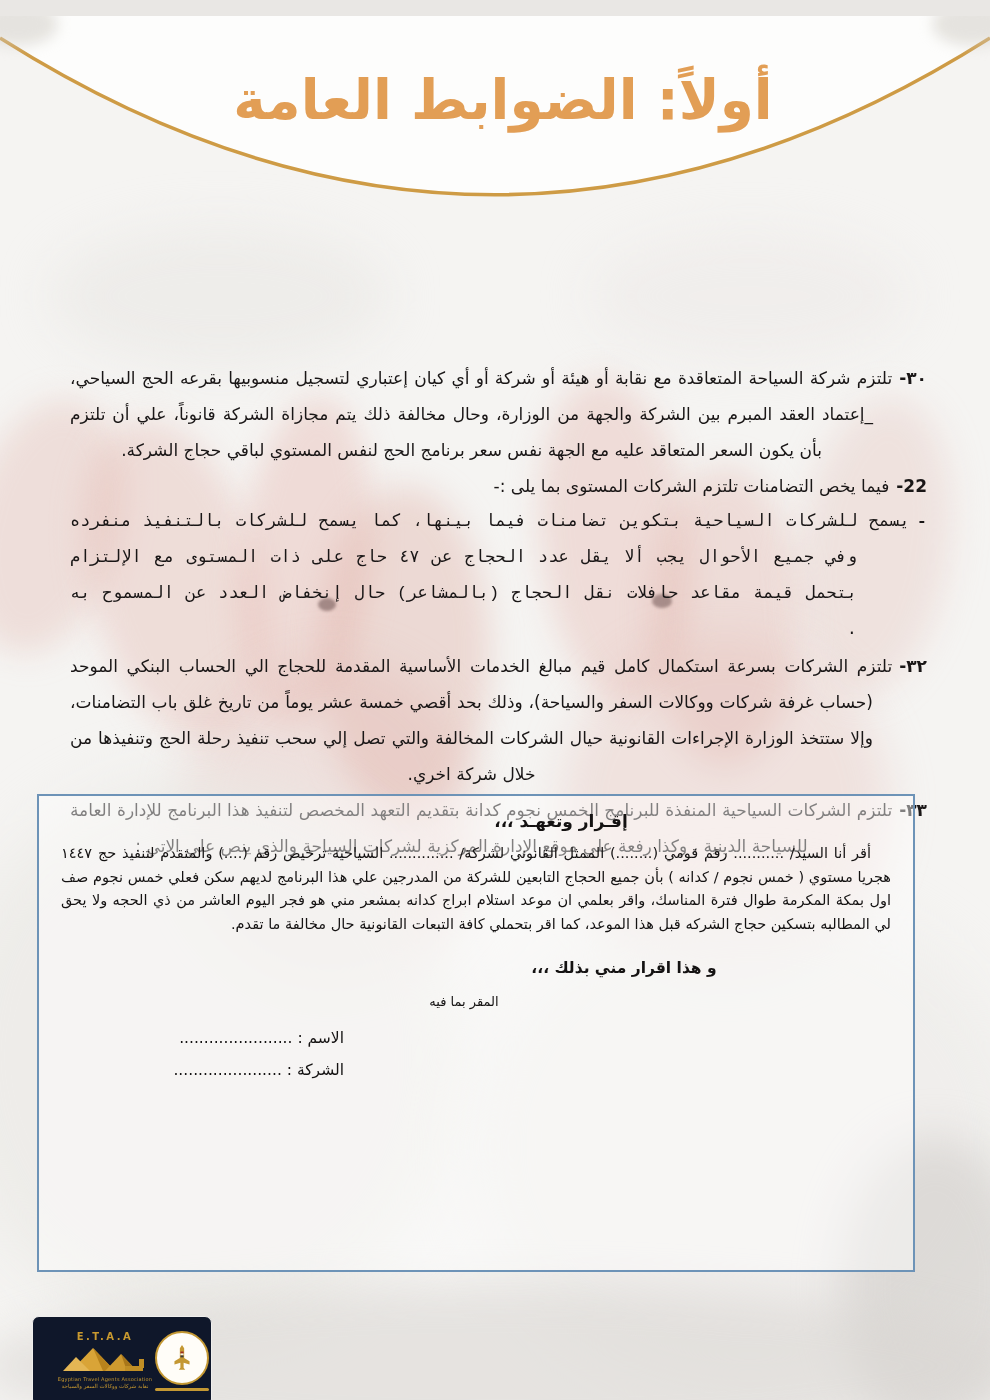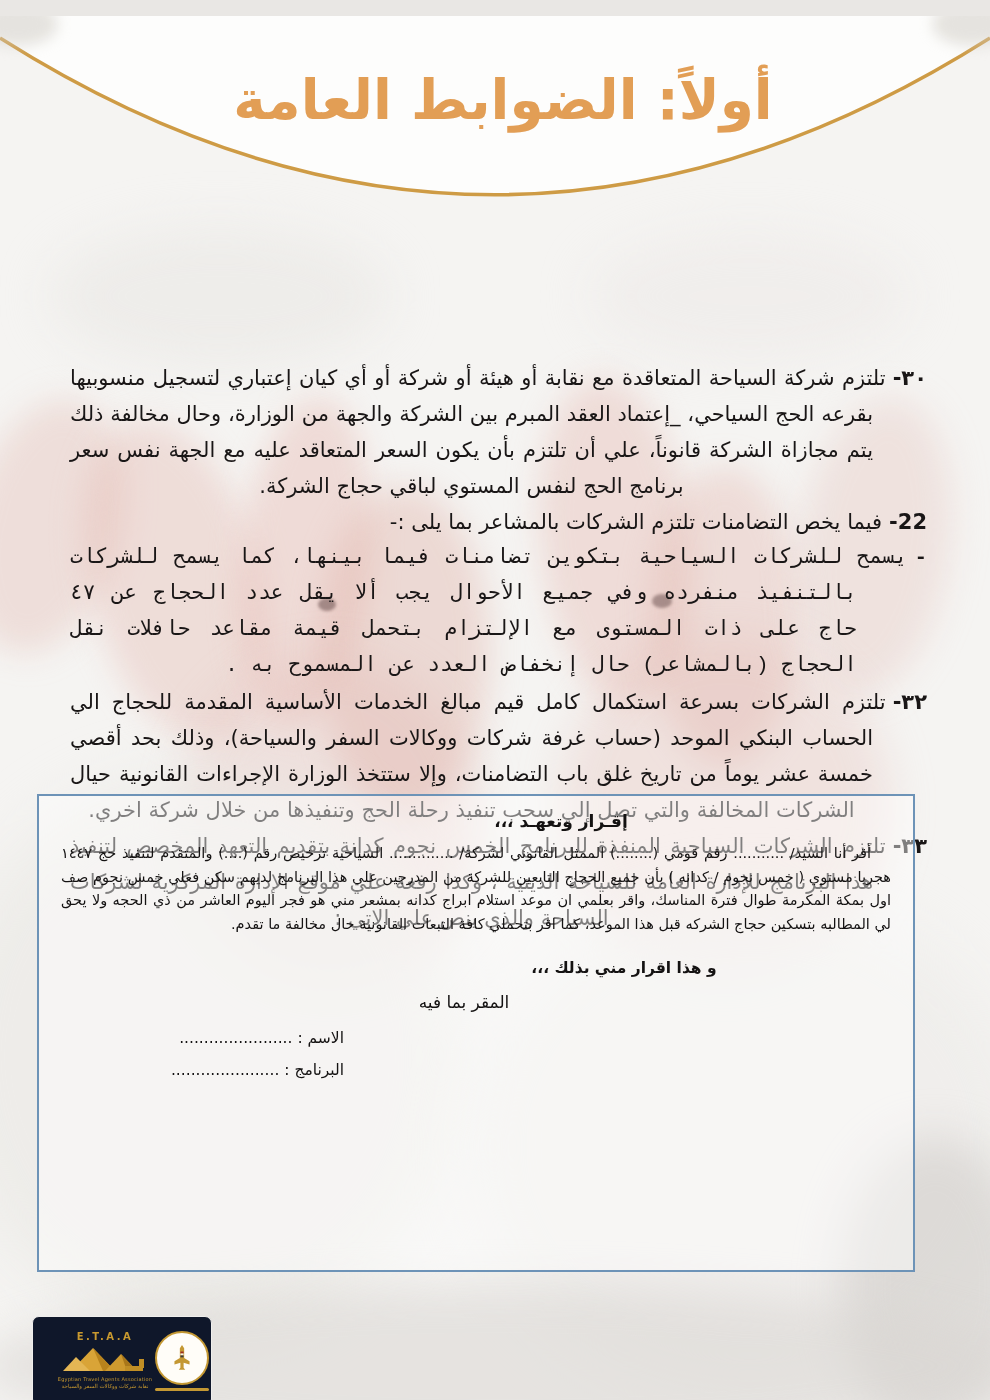--- a/index.html
+++ b/index.html
@@ -26,33 +26,33 @@
   .sky1{left:50px;top:210px;width:340px;height:140px;background:rgba(234,232,229,.6);filter:blur(24px);}
   .sky2{left:590px;top:215px;width:320px;height:130px;background:rgba(236,234,231,.55);filter:blur(24px);}
   .cornL{left:-22px;top:-14px;width:80px;height:44px;background:rgba(209,205,199,.55);filter:blur(7px);}
   .cornR{left:932px;top:-14px;width:80px;height:44px;background:rgba(209,205,199,.55);filter:blur(7px);}
   
   .arch{position:absolute;top:0;left:0;z-index:1;}
   .doc-title{position:absolute;top:42px;left:0;width:100%;z-index:3;margin:0;text-align:center;
     font-size:55px;font-weight:bold;color:#E29E55;line-height:84px;letter-spacing:-1px;transform:translateX(8px);}
   
   .content{position:absolute;top:344px;right:63px;left:70px;z-index:2;color:#191616;
-    font-size:21px;line-height:36px;text-align:justify;}
+    font-size:17px;line-height:36px;text-align:justify;}
   .reg{margin:0;padding-right:54px;text-indent:-54px;}
   .reg.bullet{padding-right:70px;text-indent:-70px;font-family:Liberation Mono, monospace;}
   .reg.lc{text-align-last:center;}
   .reg.lr{text-align-last:right;}
   .reg-num{font-weight:bold;margin-left:7px;}
   
   .decl{position:absolute;left:37px;top:778px;width:878px;height:478px;z-index:2;box-sizing:border-box;
     border:2px solid #6d93b7;background:rgba(255,255,255,.45);padding:10px 22px 0 22px;color:#141212;}
   .decl-title{text-align:center;font-weight:bold;font-size:17px;line-height:30px;transform:translateX(85px);margin:0 0 6px 0;}
   .decl-body{margin:0;font-size:14.5px;line-height:23.5px;text-align:justify;text-align-last:right;text-indent:20px;}
   .decl-confirm{margin:20px 0 0 0;text-align:center;font-size:15.5px;font-weight:bold;line-height:24px;transform:translateX(148px);}
-  .decl-closing{margin:10px 0 0 0;text-align:center;font-size:17px;line-height:24px;transform:translateX(-12px);}
+  .decl-closing{margin:10px 0 0 0;text-align:center;font-size:13px;line-height:24px;transform:translateX(-12px);}
   .decl-fields{margin-top:8px;padding-right:547px;font-size:15.5px;line-height:32px;}
   .decl-field{white-space:nowrap;text-align:right;}
   
   .logo-plate{position:absolute;left:32px;top:1300px;width:178px;height:88px;z-index:2;background:#0f172a;
     border:1px solid #efeeec;border-radius:7px;display:flex;align-items:center;justify-content:flex-end;direction:ltr;}
   .etaa{width:96px;text-align:center;line-height:1;}
   .etaa-acronym{color:#C8992F;font-size:10px;font-weight:bold;letter-spacing:2.5px;display:block;margin-bottom:1px;}
   .etaa-en{color:#C8992F;font-size:5px;display:block;margin-top:1px;letter-spacing:.2px;}
   .etaa-ar{color:#C8992F;font-size:5.5px;display:block;margin-top:2px;}
   .seal-wrap{width:58px;text-align:center;}
@@ -89,34 +89,34 @@
     <path d="M0,22 C330,231 660,231 990,22 L990,0 L0,0 Z" fill="#fdfdfc"></path>
     <path d="M0,22 C330,231 660,231 990,22" fill="none" stroke="#CE9B45" stroke-width="3.5"></path>
   </svg>
   <div class="blob cornL" style="position:absolute;z-index:1;"></div>
   <div class="blob cornR" style="position:absolute;z-index:1;"></div>
 
   <h1 class="doc-title">أولاً: الضوابط العامة</h1>
 
   <main class="content">
     <p class="reg lc"><span class="reg-num">٣٠-</span><span>تلتزم شركة السياحة المتعاقدة مع نقابة أو هيئة أو شركة أو أي كيان إعتباري لتسجيل منسوبيها بقرعه الحج السياحي، _إعتماد العقد المبرم بين الشركة والجهة من الوزارة، وحال مخالفة ذلك يتم مجازاة الشركة قانوناً، علي أن تلتزم بأن يكون السعر المتعاقد عليه مع الجهة نفس سعر برنامج الحج لنفس المستوي لباقي حجاج الشركة.</span></p>
-    <p class="reg lr"><span class="reg-num">22-</span><span>فيما يخص التضامنات تلتزم الشركات بالمشاعر بما يلى :-</span></p>
+    <p class="reg lr"><span class="reg-num">22-</span><span>فيما يخص التضامنات تلتزم الشركات المستوى بما يلى :-</span></p>
     <p class="reg bullet lr"><span class="reg-num">-</span><span>يسمح للشركات السياحية بتكوين تضامنات فيما بينها، كما يسمح للشركات بالتنفيذ منفرده وفي جميع الأحوال يجب ألا يقل عدد الحجاج عن ٤٧ حاج على ذات المستوى مع الإلتزام بتحمل قيمة مقاعد حافلات نقل الحجاج (بالمشاعر) حال إنخفاض العدد عن المسموح به .</span></p>
     <p class="reg lc"><span class="reg-num">٣٢-</span><span>تلتزم الشركات بسرعة استكمال كامل قيم مبالغ الخدمات الأساسية المقدمة للحجاج الي الحساب البنكي الموحد (حساب غرفة شركات ووكالات السفر والسياحة)، وذلك بحد أقصي خمسة عشر يوماً من تاريخ غلق باب التضامنات، وإلا ستتخذ الوزارة الإجراءات القانونية حيال الشركات المخالفة والتي تصل إلي سحب تنفيذ رحلة الحج وتنفيذها من خلال شركة اخري.</span></p>
     <p class="reg lc"><span class="reg-num">٣٣-</span><span>تلتزم الشركات السياحية المنفذة للبرنامج الخمس نجوم كدانة بتقديم التعهد المخصص لتنفيذ هذا البرنامج للإدارة العامة للسياحة الدينية ، وكذا رفعة علي موقع الإدارة المركزية لشركات السياحة والذي ينص علي الاتي :</span></p>
   </main>
 
   <section class="decl">
     <h2 class="decl-title">إقـرار وتعهـد ،،،</h2>
     <p class="decl-body">أقر أنا السيد/ ........... رقم قومي (........) الممثل القانوني لشركة/ .............. السياحية ترخيص رقم (....) والمتقدم لتنفيذ حج ١٤٤٧ هجريا مستوي ( خمس نجوم / كدانه ) بأن جميع الحجاج التابعين للشركة من المدرجين علي هذا البرنامج لديهم سكن فعلي خمس نجوم صف اول بمكة المكرمة طوال فترة المناسك، واقر بعلمي ان موعد استلام ابراج كدانه بمشعر مني هو فجر اليوم العاشر من ذي الحجه ولا يحق لي المطالبه بتسكين حجاج الشركه قبل هذا الموعد، كما اقر بتحملي كافة التبعات القانونية حال مخالفة ما تقدم.</p>
     <p class="decl-confirm">و هذا اقرار مني بذلك ،،،</p>
     <p class="decl-closing">المقر بما فيه</p>
     <div class="decl-fields">
       <div class="decl-field">الاسم : .......................</div>
-      <div class="decl-field">البرنامج : ......................</div>
+      <div class="decl-field">الشركة : ......................</div>
     </div>
   </section>
 
   <footer class="logo-plate">
     <div class="etaa">
       <span class="etaa-acronym">E.T.A.A</span>
       <svg width="84" height="30" viewBox="0 0 84 30">
         <polygon points="8,28 30,5 52,28" fill="#D9A437"></polygon>
         <polygon points="30,5 40,28 52,28" fill="#B8831C"></polygon>
         <polygon points="0,28 13,14 27,28" fill="#E4B654"></polygon>

